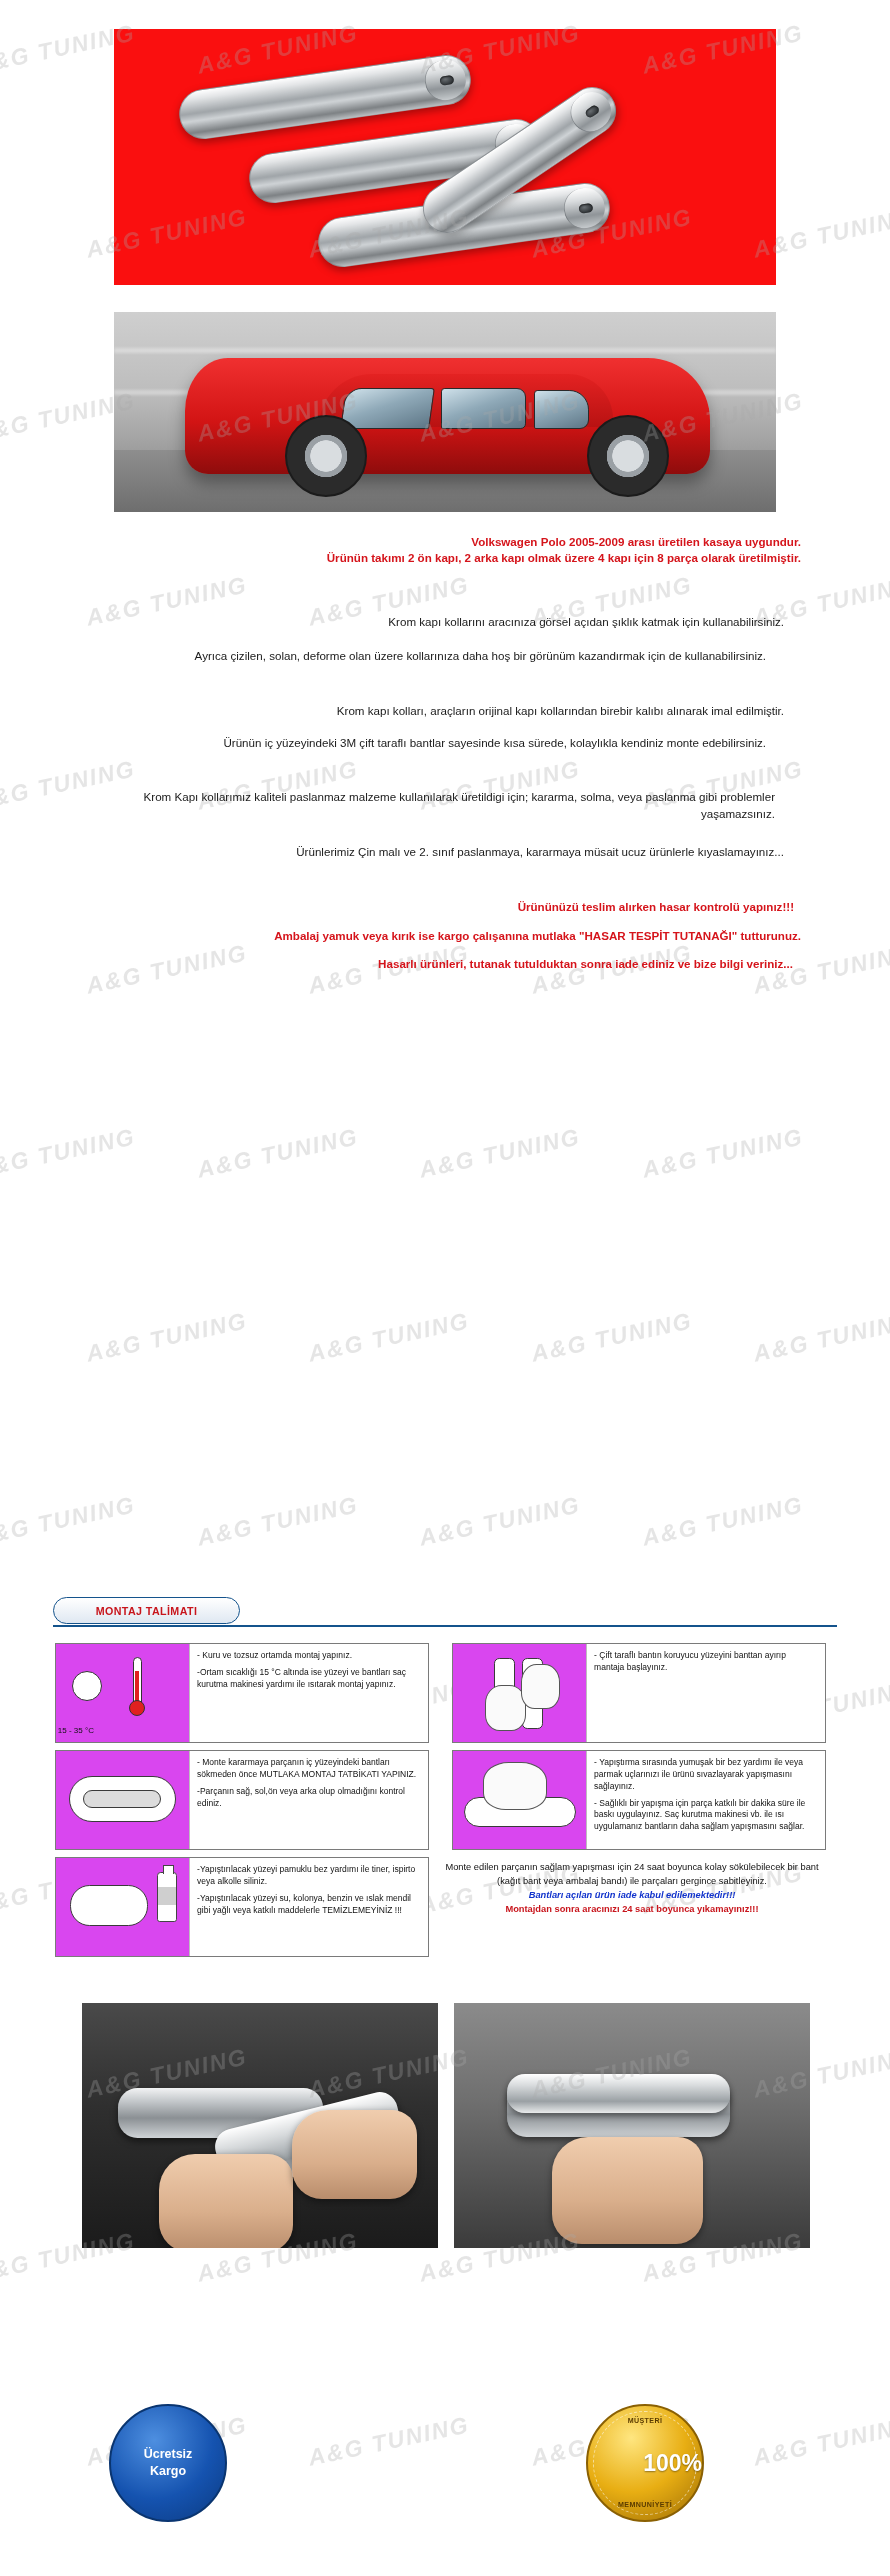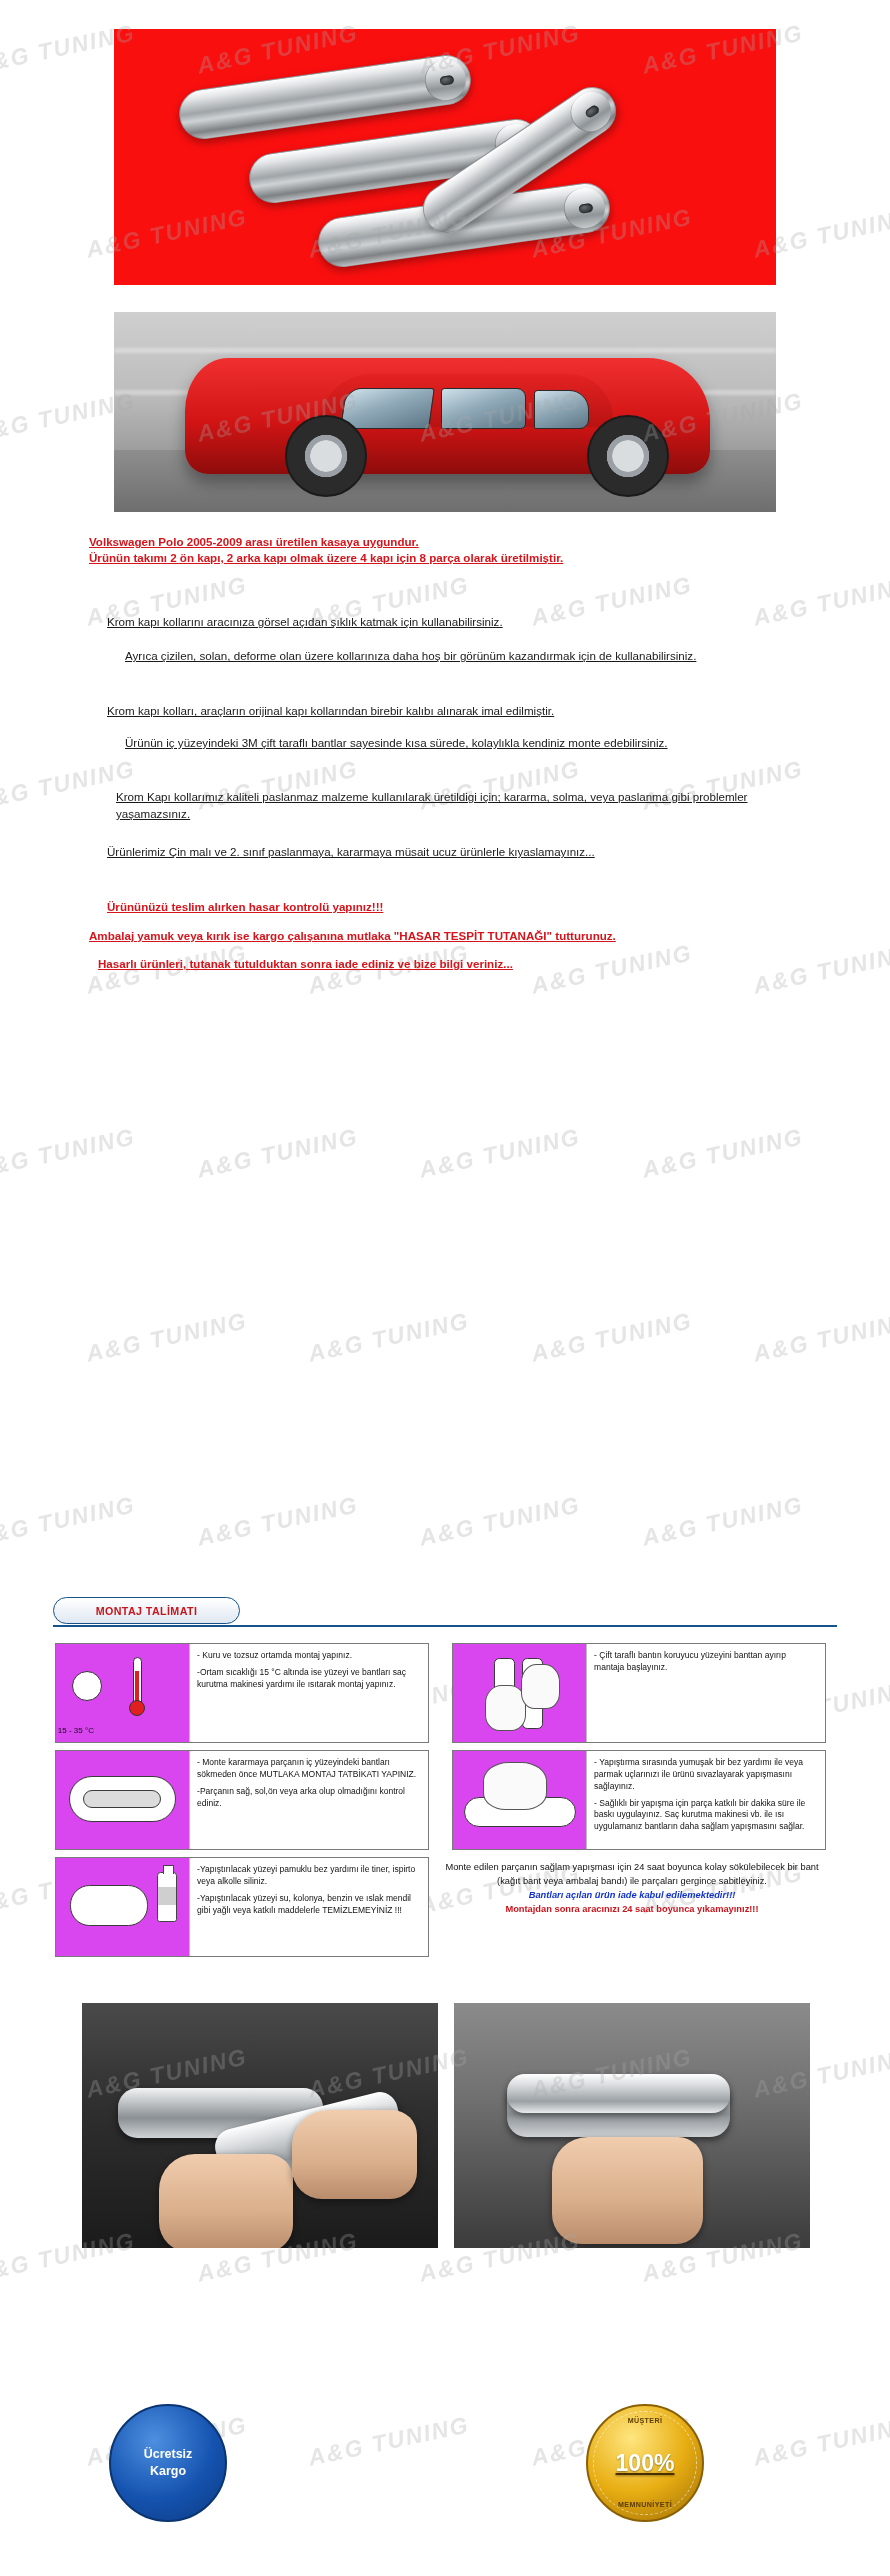--- a/index.html
+++ b/index.html
@@ -121,23 +121,22 @@
     border: 2.7px solid #1b1b1b;
     bottom: -23px;
   }
   .w1 { left: 100px; }
   .w2 { left: 402px; }
 
   
   .txt {
     position: absolute;
     z-index: 6;
-    text-align: left;
+    text-align: right;
     line-height: 1.45;
-    text-decoration: underline;
   }
   .red-bold   { color: #d5141b; font-weight: bold; font-size: 11.6px; }
   .dark       { color: #1a1a1a; font-size: 11.6px; }
   .red-note   { color: #d5141b; font-weight: bold; font-size: 11.6px; }
 
   
   .montaj-header {
     position: absolute;
     left: 53px; top: 1597px;
     width: 187px; height: 27px;
@@ -298,23 +297,22 @@
     z-index: 6;
   }
   .badge-musteri {
     position: absolute;
     left: 586px; top: 2404px;
     width: 118px; height: 118px;
     border-radius: 50%;
     background: radial-gradient(circle at 38% 28%, #ffe680 0%, #e8ae13 50%, #9c6c04 100%);
     border: 2.7px solid #8a6003;
     color: #4a2f00;
-    display: flex; align-items: center; justify-content: center;
+    display: flex; align-items: center; justify-content: flex-end;
     z-index: 6;
-    text-decoration: underline;
   }
   .badge-musteri .pct {
     font-size: 23px; font-weight: bold; color: #fff;
     text-shadow: 0 0.9px 1.8px rgba(0,0,0,.4);
   }
   .badge-musteri .ring-text {
     position: absolute; inset: 5.3px;
     border-radius: 50%;
     border: 1.8px dashed rgba(255,255,255,.55);
   }
@@ -370,21 +368,21 @@
   <div class="txt red-bold" style="left:89px; top:534px; width:712px;">Volkswagen Polo 2005-2009 arası üretilen kasaya uygundur.</div>
   <div class="txt red-bold" style="left:89px; top:550px; width:712px;">Ürünün takımı 2 ön kapı, 2 arka kapı olmak üzere 4 kapı için 8 parça olarak üretilmiştir.</div>
 
   <div class="txt dark" style="left:107px; top:614px; width:677px;">Krom kapı kollarını aracınıza görsel açıdan şıklık katmak için kullanabilirsiniz.</div>
   <div class="txt dark" style="left:125px; top:648px; width:641px;">Ayrıca çizilen, solan, deforme olan üzere kollarınıza daha hoş bir görünüm kazandırmak için de kullanabilirsiniz.</div>
   <div class="txt dark" style="left:107px; top:703px; width:677px;">Krom kapı kolları, araçların orijinal kapı kollarından birebir kalıbı alınarak imal edilmiştir.</div>
   <div class="txt dark" style="left:125px; top:735px; width:641px;">Ürünün iç yüzeyindeki 3M çift taraflı bantlar sayesinde kısa sürede, kolaylıkla kendiniz monte edebilirsiniz.</div>
   <div class="txt dark" style="left:116px; top:789px; width:659px;">Krom Kapı kollarımız kaliteli paslanmaz malzeme kullanılarak üretildigi için; kararma, solma, veya paslanma gibi problemler yaşamazsınız.</div>
   <div class="txt dark" style="left:107px; top:844px; width:677px;">Ürünlerimiz Çin malı ve 2. sınıf paslanmaya, kararmaya müsait ucuz ürünlerle kıyaslamayınız...</div>
 
-  <div class="txt red-note" style="left:107px; top:899px; width:677px;">Ürününüzü teslim alırken hasar kontrolü yapınız!!!</div>
+  <div class="txt red-note" style="left:117px; top:899px; width:677px;">Ürününüzü teslim alırken hasar kontrolü yapınız!!!</div>
   <div class="txt red-note" style="left:98px; top:956px; width:695px;">Hasarlı ürünleri, tutanak tutulduktan sonra iade ediniz ve bize bilgi veriniz...</div>
   <div class="txt red-note" style="left:89px; top:928px; width:712px;">Ambalaj yamuk veya kırık ise kargo çalışanına mutlaka "HASAR TESPİT TUTANAĞI" tutturunuz.</div>
 
   <div class="montaj-header">
     <span>MONTAJ TALİMATI</span>
   </div>
   <div class="montaj-underline"></div>
 
   <div class="instr" style="left:55px; top:1643px; width:374px; height:100px;">
     <div class="fig">

